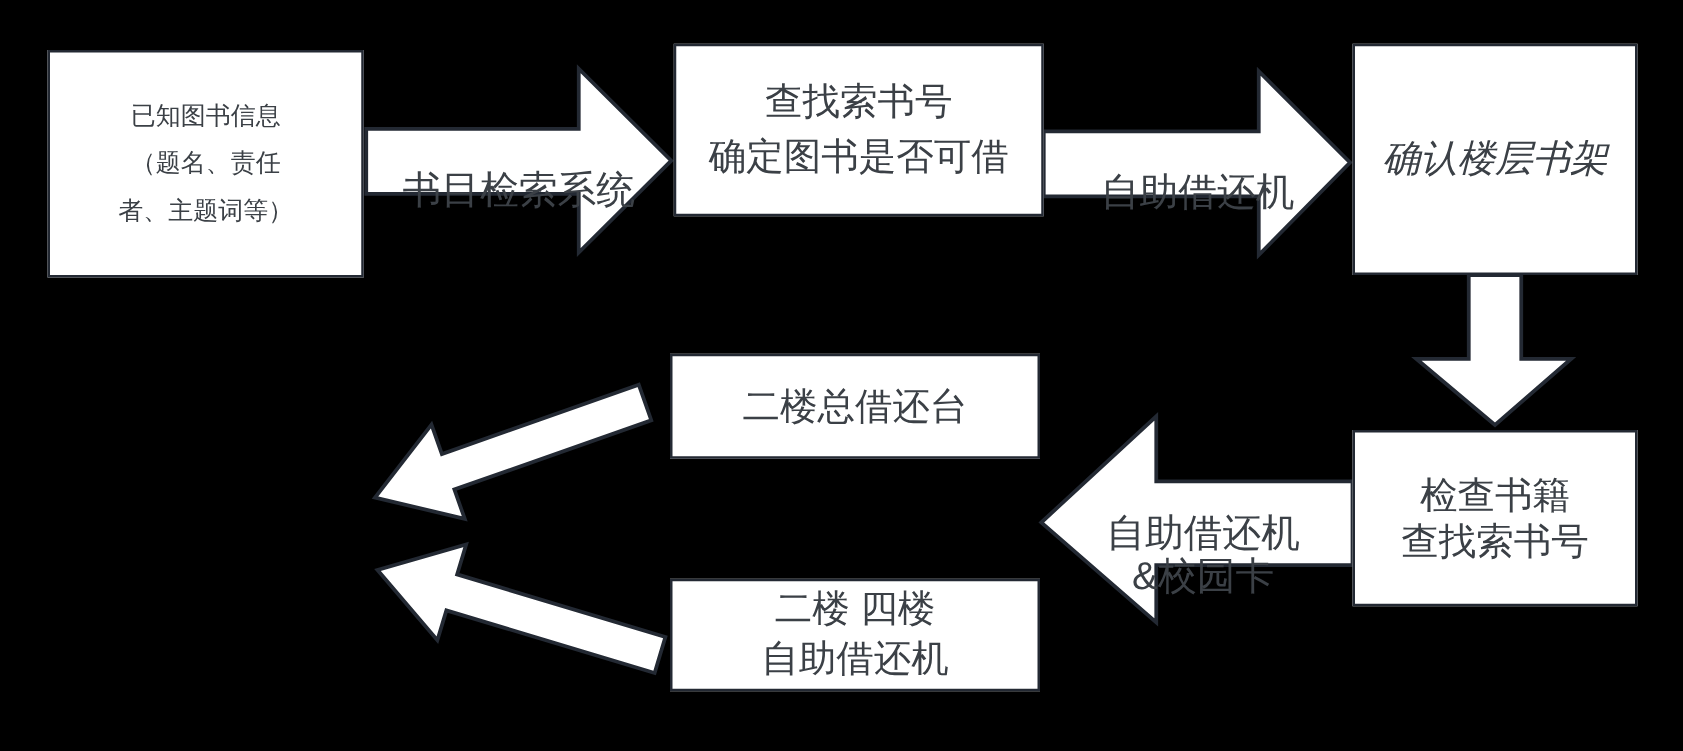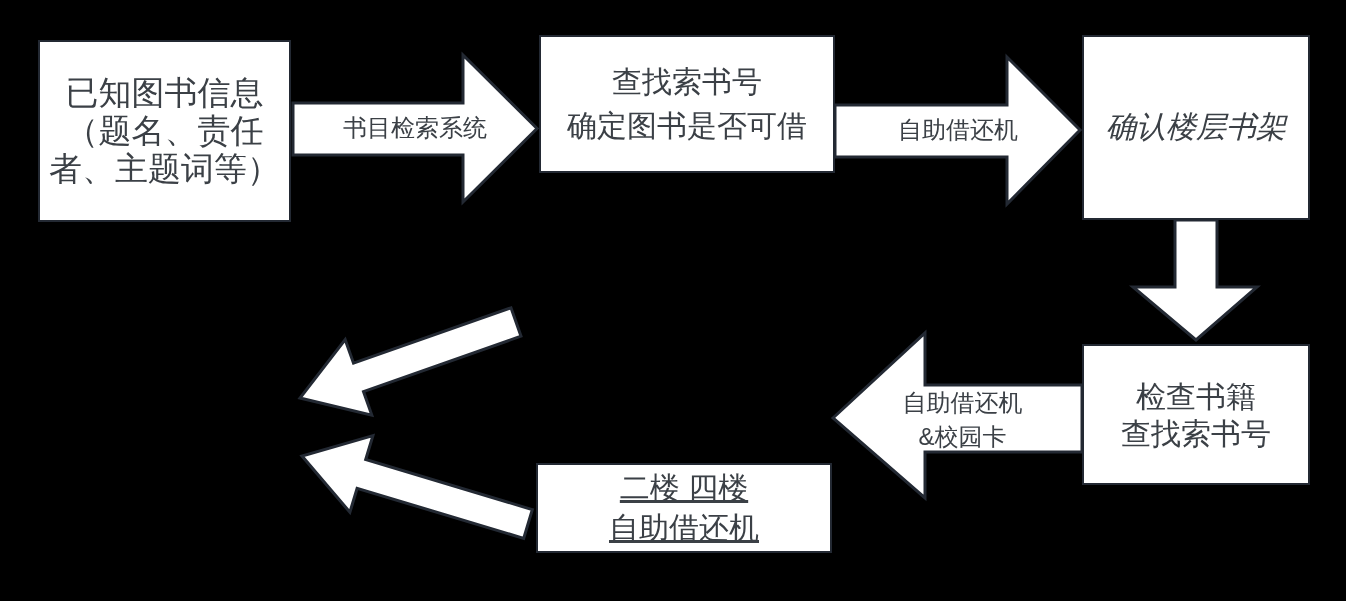--- a/index.html
+++ b/index.html
@@ -22,33 +22,34 @@
     background: #ffffff;
     border: 2.5px solid #232933;
     color: #3b4046;
     display: flex;
     flex-direction: column;
     align-items: center;
     justify-content: center;
     text-align: center;
     font-size: 30px;
   }
-  .n1 { left: 38px;   top: 40px;  width: 253px; height: 182px; font-size: 33px; line-height: 38px; }
+  .n1 { left: 38px;   top: 40px;  width: 253px; height: 182px; font-size: 20px; line-height: 38px; }
   .n2 { left: 539px;  top: 35px;  width: 296px; height: 138px; line-height: 44px; }
   .n3 { left: 1082px; top: 35px;  width: 228px; height: 185px; font-style: italic; }
   .n4 { left: 1082px; top: 344px; width: 228px; height: 141px; line-height: 37px; text-align: center; }
   .n5 { left: 536px;  top: 283px; width: 296px; height: 84px; }
-  .n6 { left: 536px;  top: 463px; width: 296px; height: 90px;  line-height: 40px; text-decoration: underline; }
+  .n6 { left: 536px;  top: 463px; width: 296px; height: 90px;  line-height: 40px; }
   .n7 { left: 38px;   top: 345px; width: 255px; height: 162px; }
   .alabel {
     position: absolute;
     color: #3b4046;
-    font-size: 24px;
+    font-size: 31px;
     text-align: center;
     line-height: 34px;
+    margin-top: 24px;
   }
   .la1 { left: 295px; top: 111px; width: 240px; }
   .la2 { left: 838px; top: 113px; width: 240px; }
   .la3 { left: 850px; top: 386px; width: 225px; }
   polygon { fill: #ffffff; stroke: #232933; stroke-width: 3; stroke-linejoin: miter; }
 </style>
 </head>
 <body>
 
 <div class="canvas">
@@ -75,20 +76,23 @@
 
   <div class="node n3">
     <span>确认楼层书架</span>
   </div>
 
   <div class="node n4">
     <span>检查书籍</span>
     <span>查找索书号</span>
   </div>
 
+  <div class="node n5">
+    <span>二楼总借还台</span>
+  </div>
 
   <div class="node n6">
     <span>二楼 四楼</span>
     <span>自助借还机</span>
   </div>
 
 
   <div class="alabel la1">书目检索系统</div>
 
   <div class="alabel la2">自助借还机</div>

